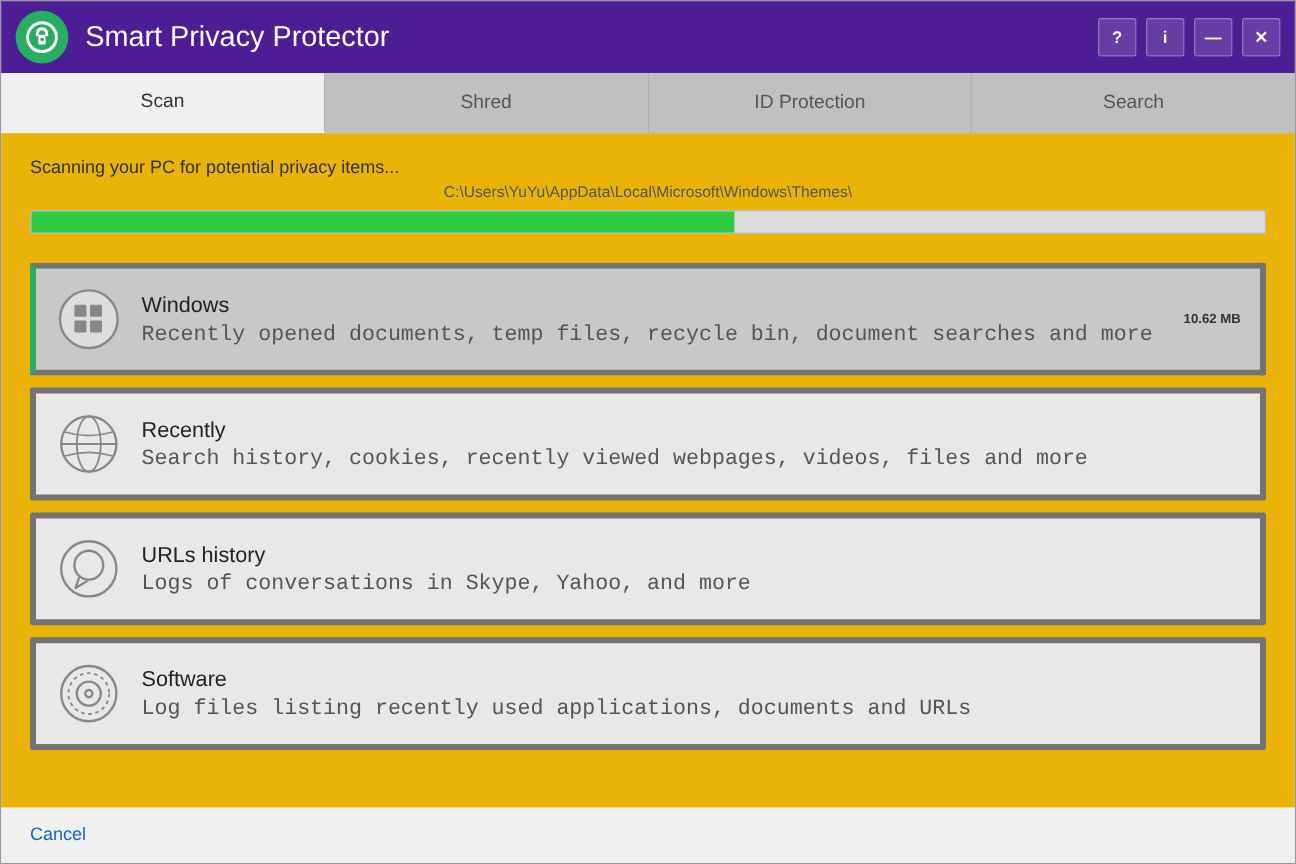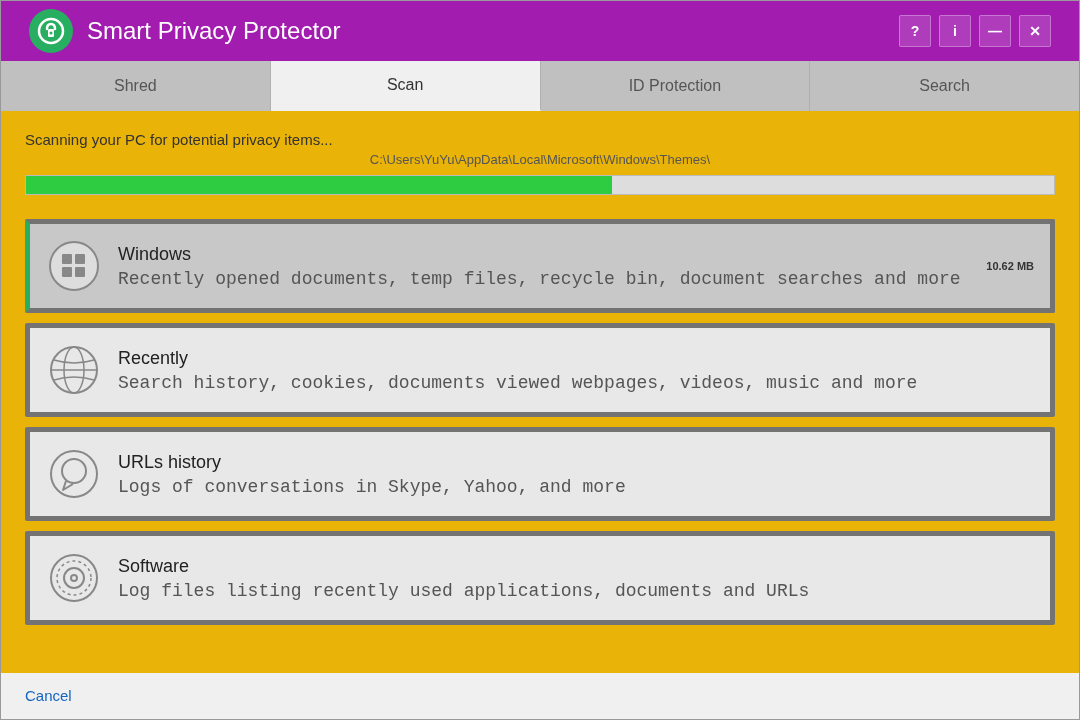--- a/index.html
+++ b/index.html
@@ -14,25 +14,25 @@
     }
     .window {
       width: 1080px;
       height: 720px;
       background: #f0f0f0;
       display: flex;
       flex-direction: column;
       border: 1px solid #999;
     }
     .titlebar {
-      background: #a21caf;
+      background: #4c1d95;
       height: 60px;
       display: flex;
       align-items: center;
-      padding: 0 28px;
+      padding: 0 12px;
       flex-shrink: 0;
     }
     .titlebar-icon {
       width: 44px;
       height: 44px;
       background: #27ae60;
       border-radius: 50%;
       display: flex;
       align-items: center;
       justify-content: center;
@@ -205,25 +205,25 @@
     <span class="titlebar-title">Smart Privacy Protector</span>
     <div class="titlebar-controls">
       <div class="titlebar-btn">?</div>
       <div class="titlebar-btn">i</div>
       <div class="titlebar-btn">—</div>
       <div class="titlebar-btn">✕</div>
     </div>
   </div>
 
   <div class="tabs">
+    <div class="tab active">
+      <span>Scan</span>
+    </div>
     <div class="tab">
       <span>Shred</span>
-    </div>
-    <div class="tab active">
-      <span>Scan</span>
     </div>
     <div class="tab">
       <span>ID Protection</span>
     </div>
     <div class="tab">
       <span>Search</span>
     </div>
   </div>
 
   <div class="content">
@@ -261,21 +261,21 @@
           <circle cx="26" cy="26" r="23" stroke="#888" stroke-width="2" fill="#e8e8e8"></circle>
 
           <ellipse cx="26" cy="26" rx="10" ry="23" stroke="#888" stroke-width="1.5" fill="none"></ellipse>
           <line x1="3" y1="26" x2="49" y2="26" stroke="#888" stroke-width="1.5"></line>
           <path d="M6 16 Q26 22 46 16" stroke="#888" stroke-width="1.5" fill="none"></path>
           <path d="M6 36 Q26 30 46 36" stroke="#888" stroke-width="1.5" fill="none"></path>
         </svg>
       </div>
       <div class="item-info">
         <div class="item-name">Recently</div>
-        <div class="item-desc">Search history, cookies, documents viewed webpages, videos, music and more</div>
+        <div class="item-desc">Search history, cookies, recently viewed webpages, videos, files and more</div>
       </div>
     </div>
 
     <div class="item-card">
       <div class="item-icon">
         <svg viewBox="0 0 52 52" fill="none">
           <circle cx="26" cy="26" r="23" stroke="#888" stroke-width="2" fill="#e8e8e8"></circle>
           <circle cx="26" cy="23" r="12" stroke="#888" stroke-width="2" fill="none"></circle>
           <path d="M18 33 L15 42 L25 36" stroke="#888" stroke-width="2" fill="none" stroke-linejoin="round"></path>
         </svg>

